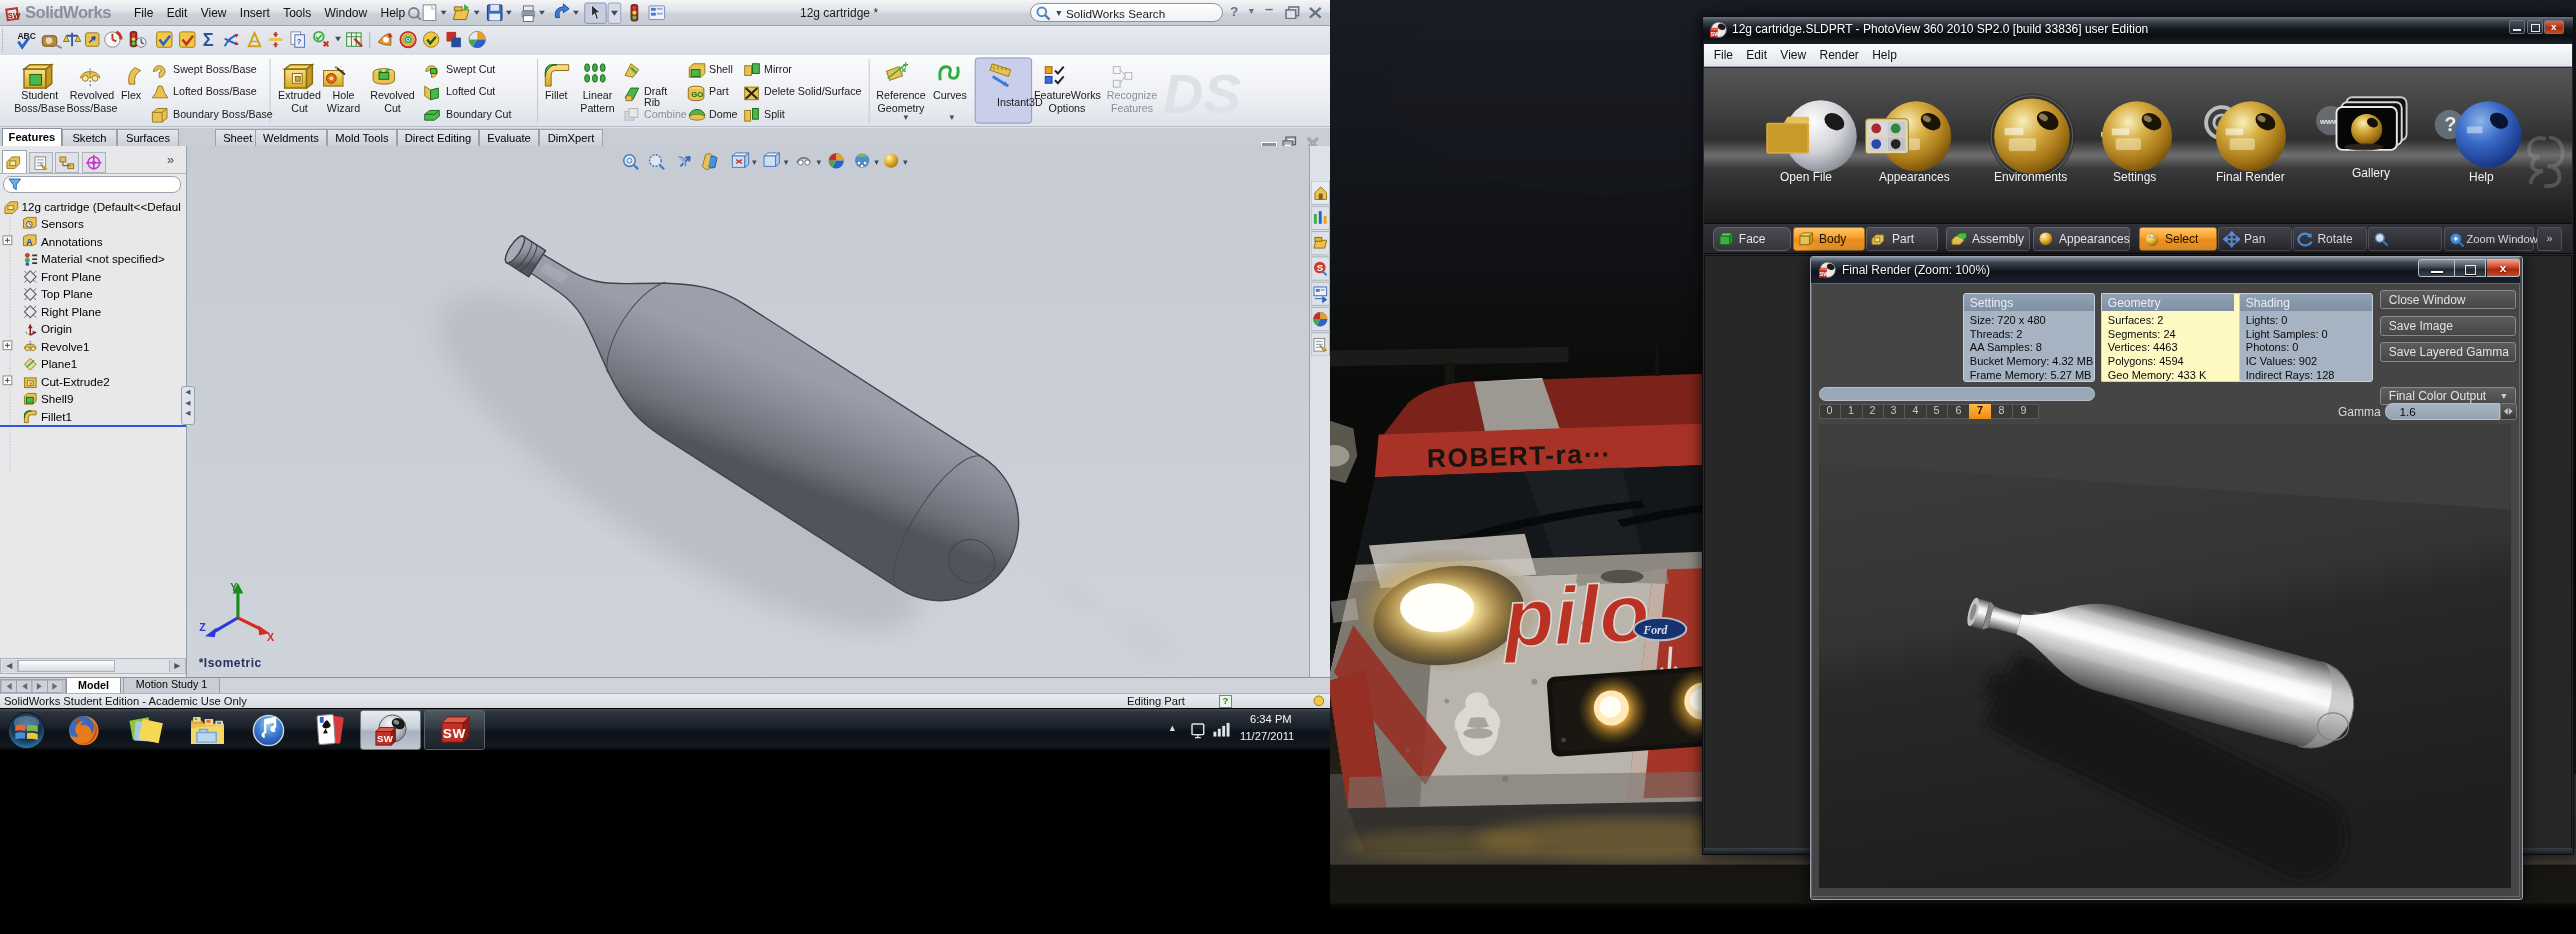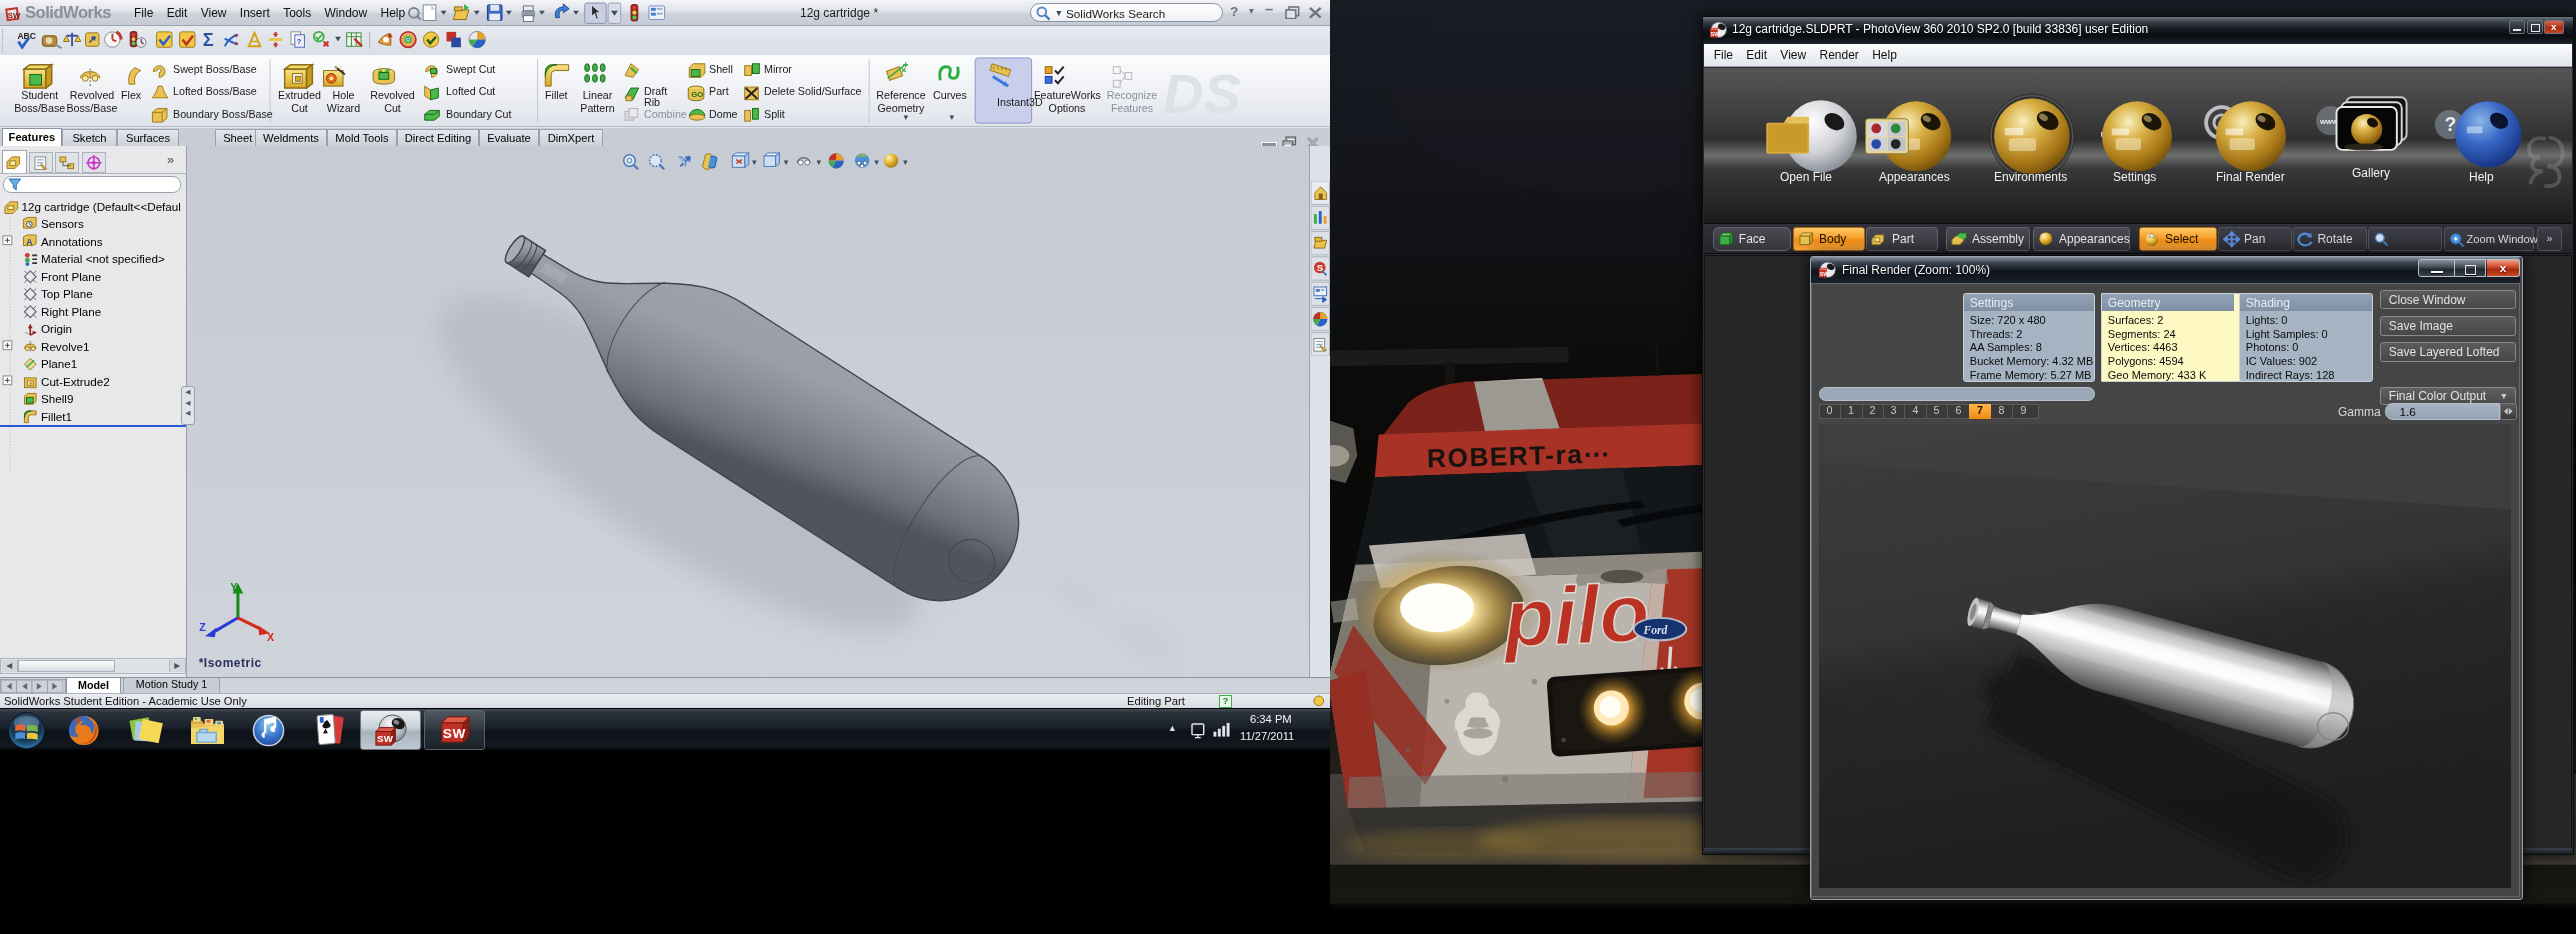--- a/index.html
+++ b/index.html
@@ -1304,21 +1304,21 @@
    <div class="ab" style="left:0;top:0;width:134px;height:17.5px;background:linear-gradient(180deg,#93a2b4,#7f90a5);color:#e8edf3;font-size:12px;padding:1.9px 0 0 5.8px;box-sizing:border-box;">Shading</div>
    <div class="tx" style="left:5.8px;top:20.4px;color:#0a0a0a;font-size:11px;line-height:13.6px;white-space:pre;">Lights: 0
 Light Samples: 0
 Photons: 0
 IC Values: 902
 Indirect Rays: 128</div>
   </div>
 
   <div class="ab" style="left:568px;top:5.8px;width:136px;height:19.5px;background:linear-gradient(180deg,#5c5c5c,#474747);border:1px solid #8a8a8a;border-radius:2.9px;box-sizing:border-box;color:#e2e2e2;padding:1.9px 0 0 7.8px;font-size:12px;">Close Window</div>
   <div class="ab" style="left:568px;top:32px;width:136px;height:19.5px;background:linear-gradient(180deg,#5c5c5c,#474747);border:1px solid #8a8a8a;border-radius:2.9px;box-sizing:border-box;color:#e2e2e2;padding:1.9px 0 0 7.8px;font-size:12px;">Save Image</div>
-  <div class="ab" style="left:568px;top:58px;width:136px;height:19.5px;background:linear-gradient(180deg,#5c5c5c,#474747);border:1px solid #8a8a8a;border-radius:2.9px;box-sizing:border-box;color:#e2e2e2;padding:1.9px 0 0 7.8px;font-size:12px;">Save Layered Lofted</div>
+  <div class="ab" style="left:568px;top:58px;width:136px;height:19.5px;background:linear-gradient(180deg,#5c5c5c,#474747);border:1px solid #8a8a8a;border-radius:2.9px;box-sizing:border-box;color:#e2e2e2;padding:1.9px 0 0 7.8px;font-size:12px;">Save Layered Gamma</div>
 
   <div class="ab" style="left:6.8px;top:103px;width:276px;height:13.6px;background:#9aa8b8;border:1px solid #b8c2ce;border-radius:6.8px;box-sizing:border-box;"></div>
 
   <div class="ab" style="left:6.8px;top:120px;width:220px;height:14.6px;background:#3a3a3a;border:1px solid #5a5a5a;box-sizing:border-box;"></div>
   <div class="tx" style="left:6.8px;top:120px;">
    <div class="ab" style="left:0px;top:0;width:21.4px;height:14.6px;border-right:1px solid #5a5a5a;color:#c8c8c8;text-align:center;font-size:10.7px;line-height:13.6px;">0</div>
    <div class="ab" style="left:21.4px;top:0;width:21.4px;height:14.6px;border-right:1px solid #5a5a5a;color:#c8c8c8;text-align:center;font-size:10.7px;line-height:13.6px;">1</div>
    <div class="ab" style="left:43px;top:0;width:21.4px;height:14.6px;border-right:1px solid #5a5a5a;color:#c8c8c8;text-align:center;font-size:10.7px;line-height:13.6px;">2</div>
    <div class="ab" style="left:64px;top:0;width:21.4px;height:14.6px;border-right:1px solid #5a5a5a;color:#c8c8c8;text-align:center;font-size:10.7px;line-height:13.6px;">3</div>
    <div class="ab" style="left:86px;top:0;width:21.4px;height:14.6px;border-right:1px solid #5a5a5a;color:#c8c8c8;text-align:center;font-size:10.7px;line-height:13.6px;">4</div>

